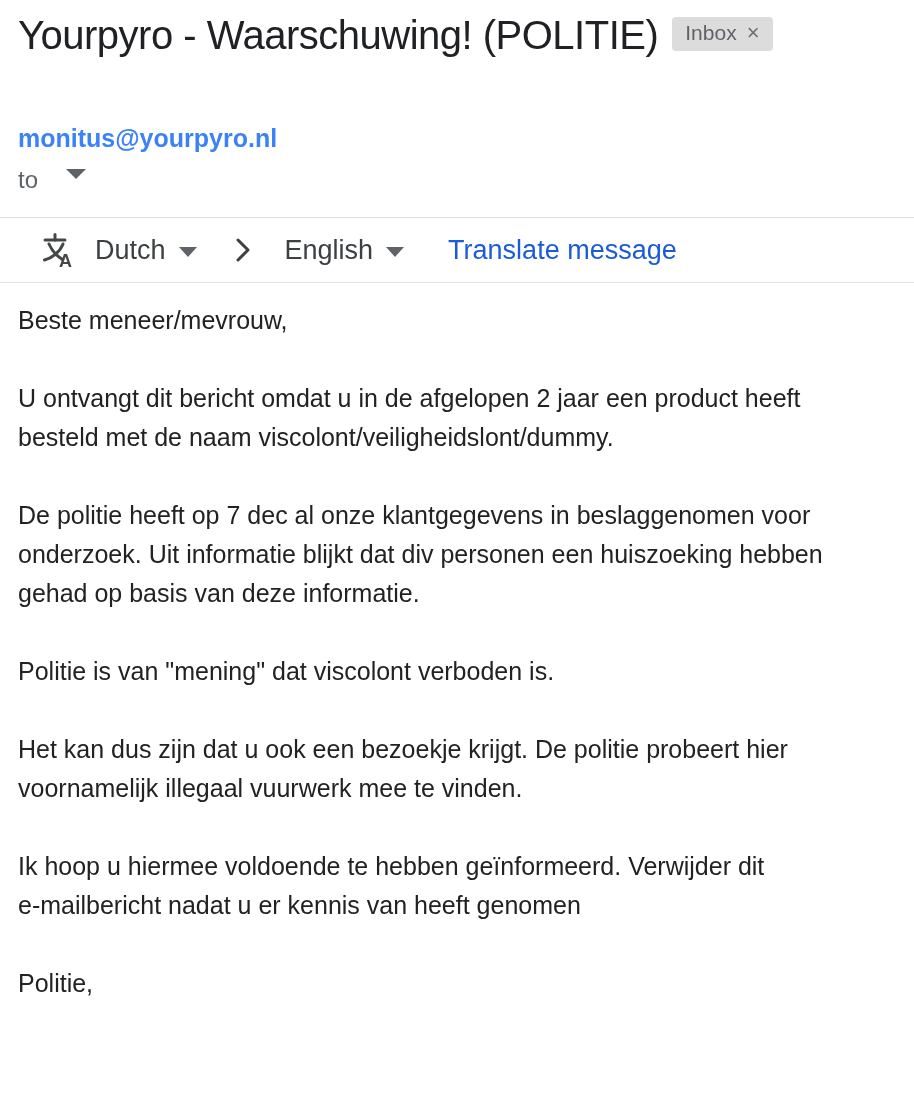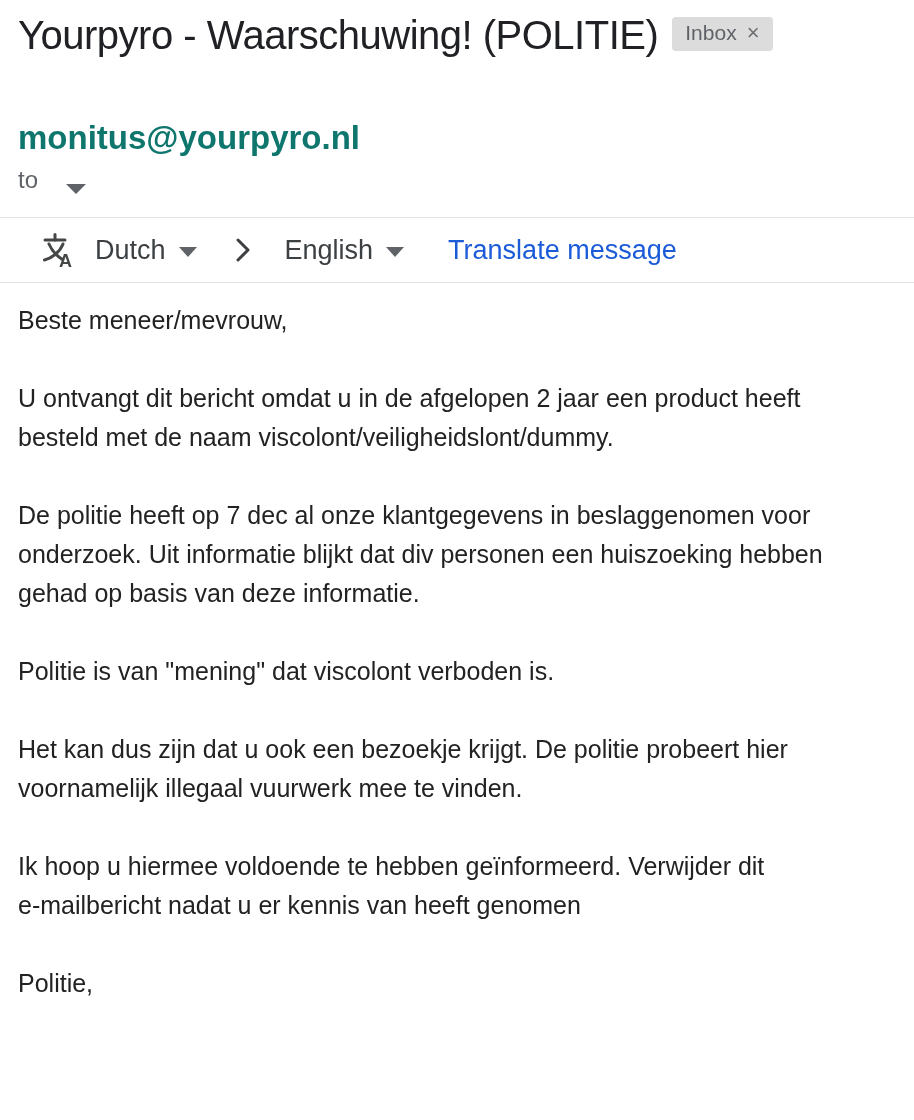--- a/index.html
+++ b/index.html
@@ -43,29 +43,29 @@
   }
   .chip-close {
     font-size: 22px;
     color: #6b6f73;
     line-height: 1;
     cursor: pointer;
   }
 
   .sender {
     margin-top: 64px;
-    font-size: 33px;
+    font-size: 25px;
     font-weight: 700;
     line-height: 32px;
-    color: #0f766e;
+    color: #3b82f6;
   }
   .to-row {
     margin-top: 12px;
     display: flex;
-    align-items: flex-end;
+    align-items: flex-start;
     gap: 28px;
     height: 28px;
     cursor: pointer;
     width: max-content;
   }
   .to-label {
     font-size: 24px;
     color: #5f6368;
     line-height: 28px;
   }

